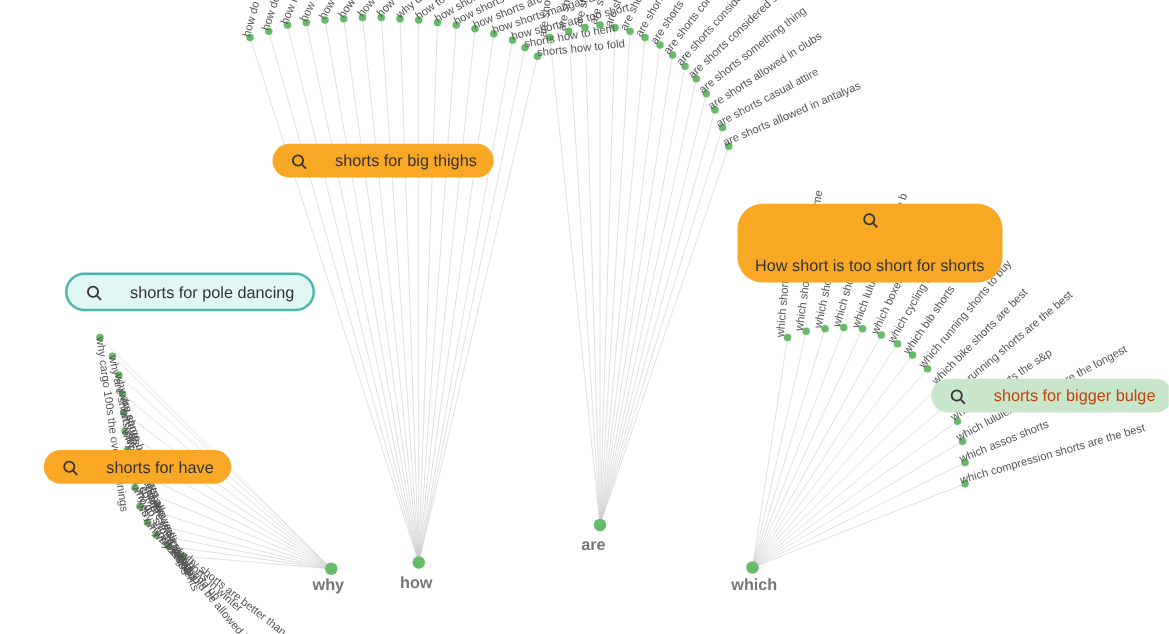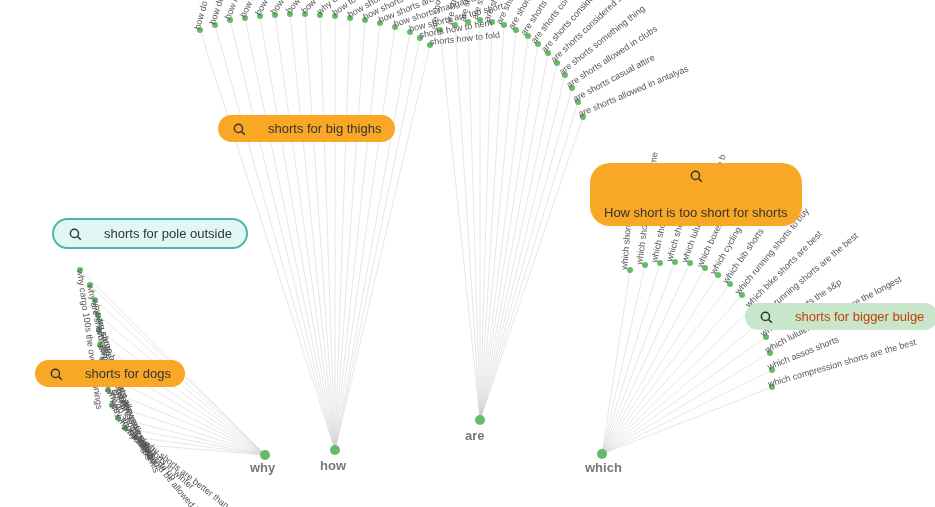--- a/index.html
+++ b/index.html
@@ -283,21 +283,21 @@
     <line x1="16.5" y1="16.5" x2="22" y2="22"></line>
   </svg>
   <span>shorts for big thighs</span>
 </div>
 
 <div class="search-bubble bubble-teal" style="left: 52px; top: 218px;">
   <svg class="search-icon-svg" viewBox="0 0 24 24" fill="none" stroke="#333" stroke-width="2.5">
     <circle cx="11" cy="11" r="7"></circle>
     <line x1="16.5" y1="16.5" x2="22" y2="22"></line>
   </svg>
-  <span>shorts for pole outside</span>
+  <span>shorts for pole dancing</span>
 </div>
 
 <div class="search-bubble bubble-orange" style="left: 590px; top: 163px; flex-direction: column;">
   <svg class="search-icon-svg" viewBox="0 0 24 24" fill="none" stroke="#333" stroke-width="2.5">
     <circle cx="11" cy="11" r="7"></circle>
     <line x1="16.5" y1="16.5" x2="22" y2="22"></line>
   </svg>
   <span>How short is too short for shorts</span>
 </div>
 
@@ -307,14 +307,14 @@
     <line x1="16.5" y1="16.5" x2="22" y2="22"></line>
   </svg>
   <span>shorts for bigger bulge</span>
 </div>
 
 <div class="search-bubble bubble-orange" style="left: 35px; top: 360px;">
   <svg class="search-icon-svg" viewBox="0 0 24 24" fill="none" stroke="#333" stroke-width="2.5">
     <circle cx="11" cy="11" r="7"></circle>
     <line x1="16.5" y1="16.5" x2="22" y2="22"></line>
   </svg>
-  <span>shorts for dogs</span>
+  <span>shorts for have</span>
 </div>
 
 </body></html>

